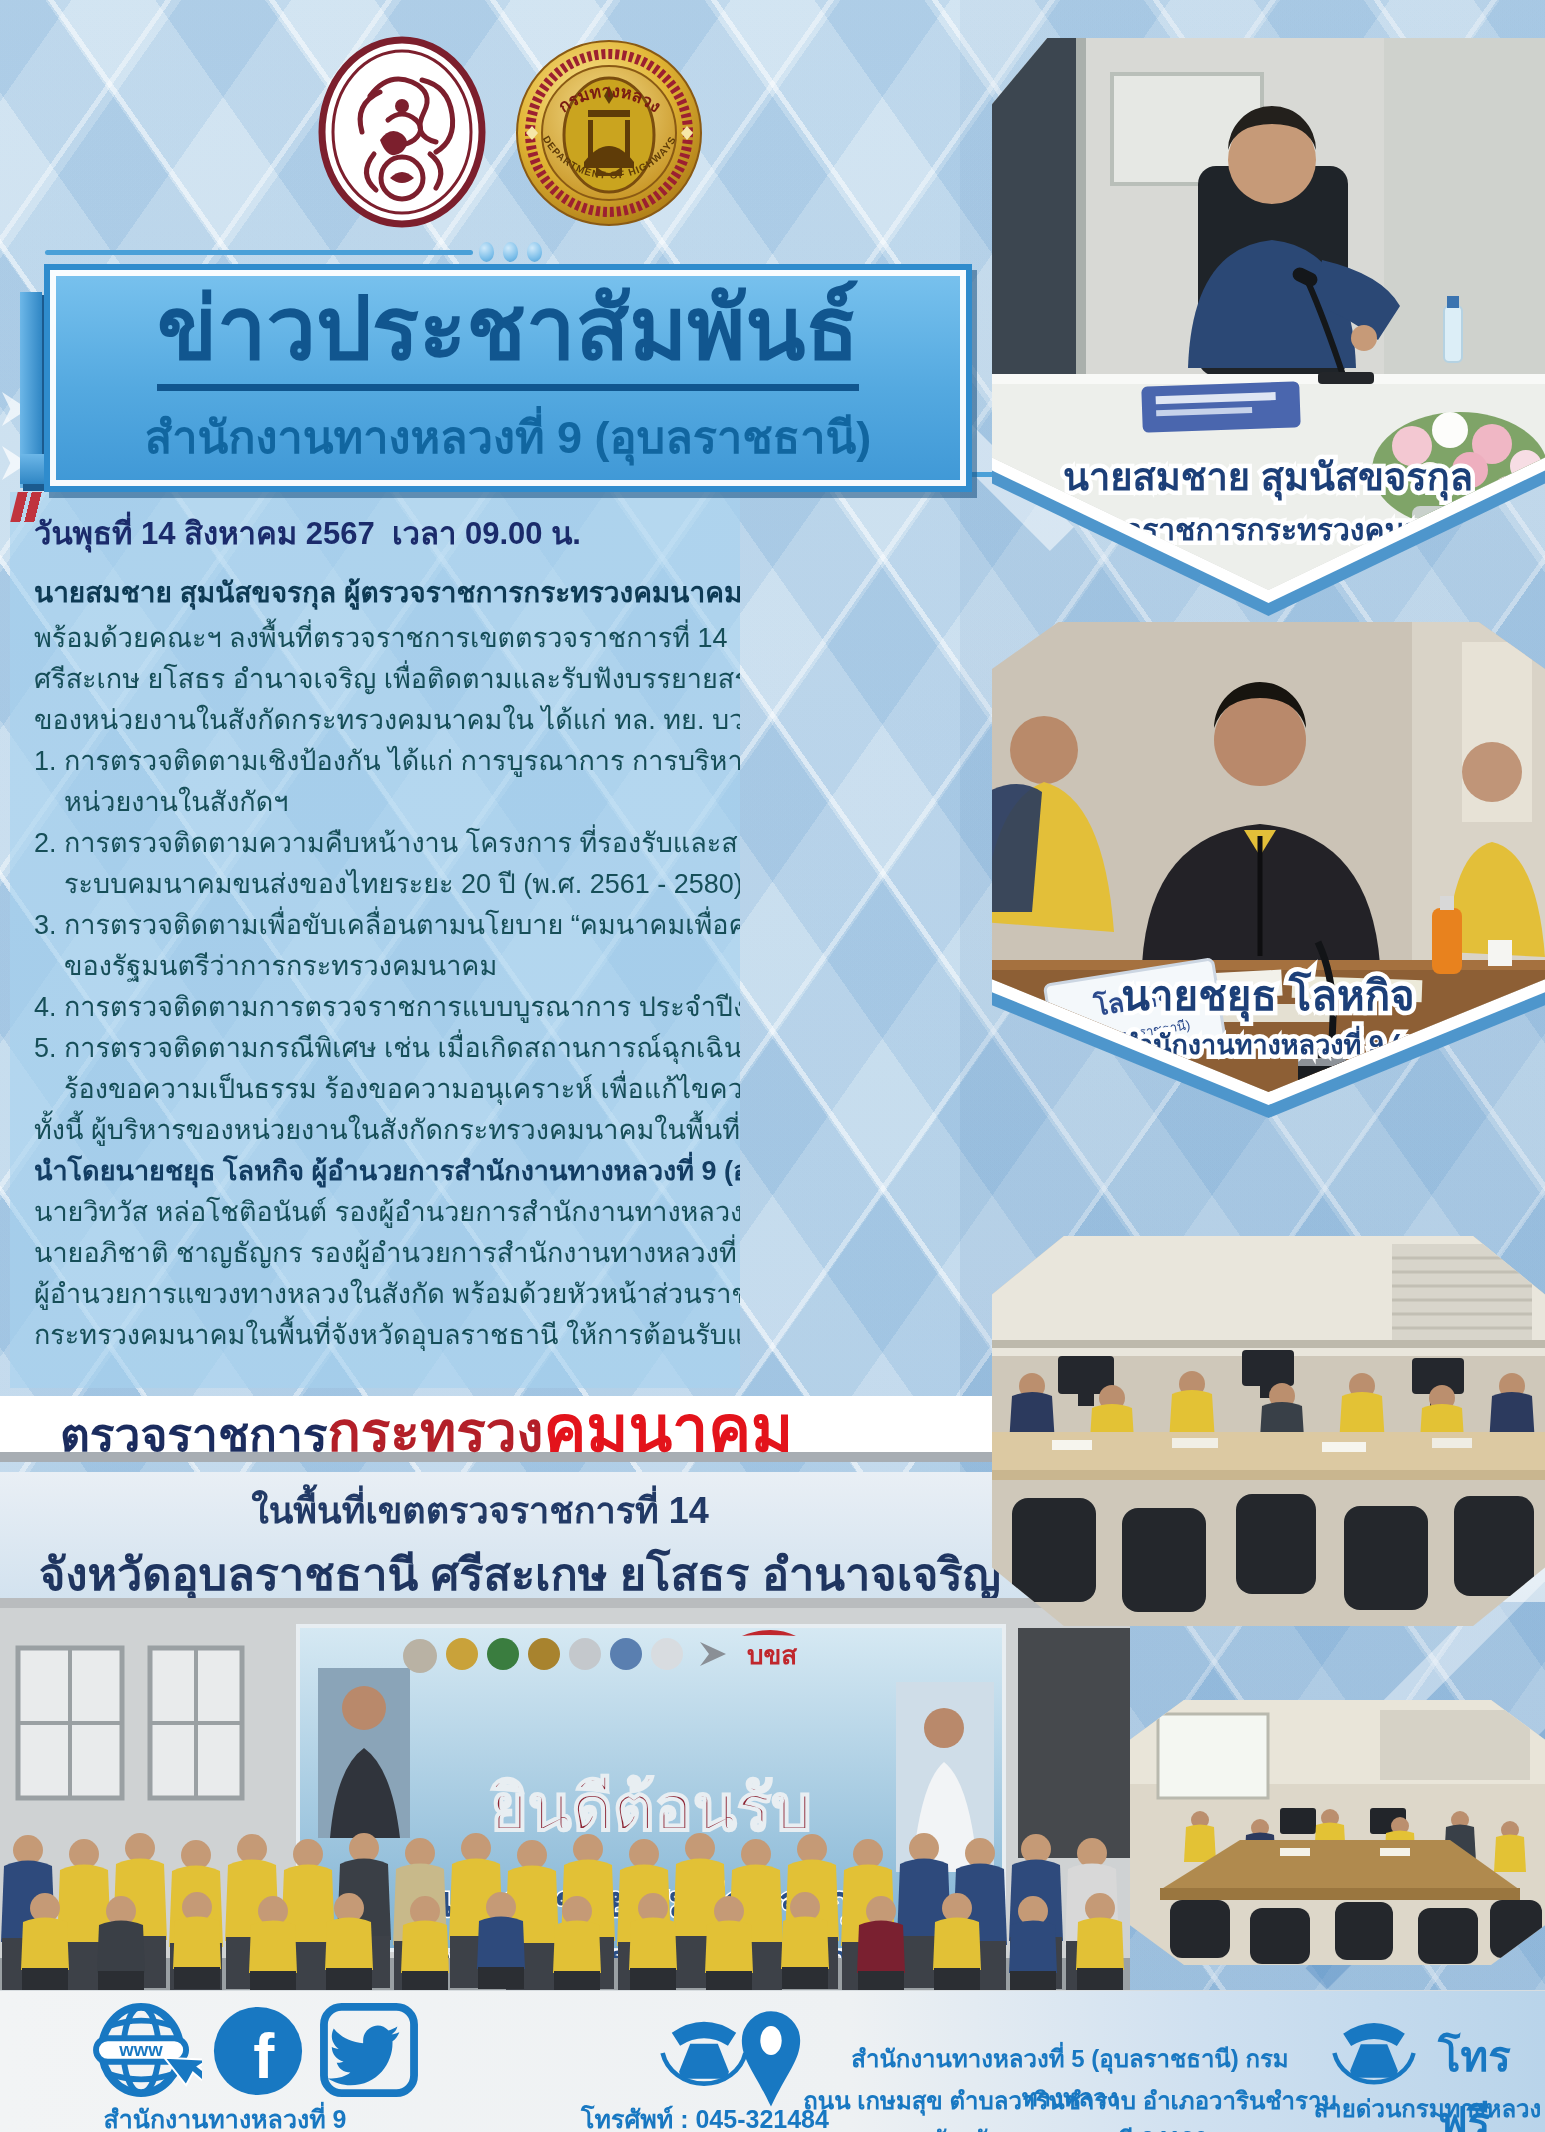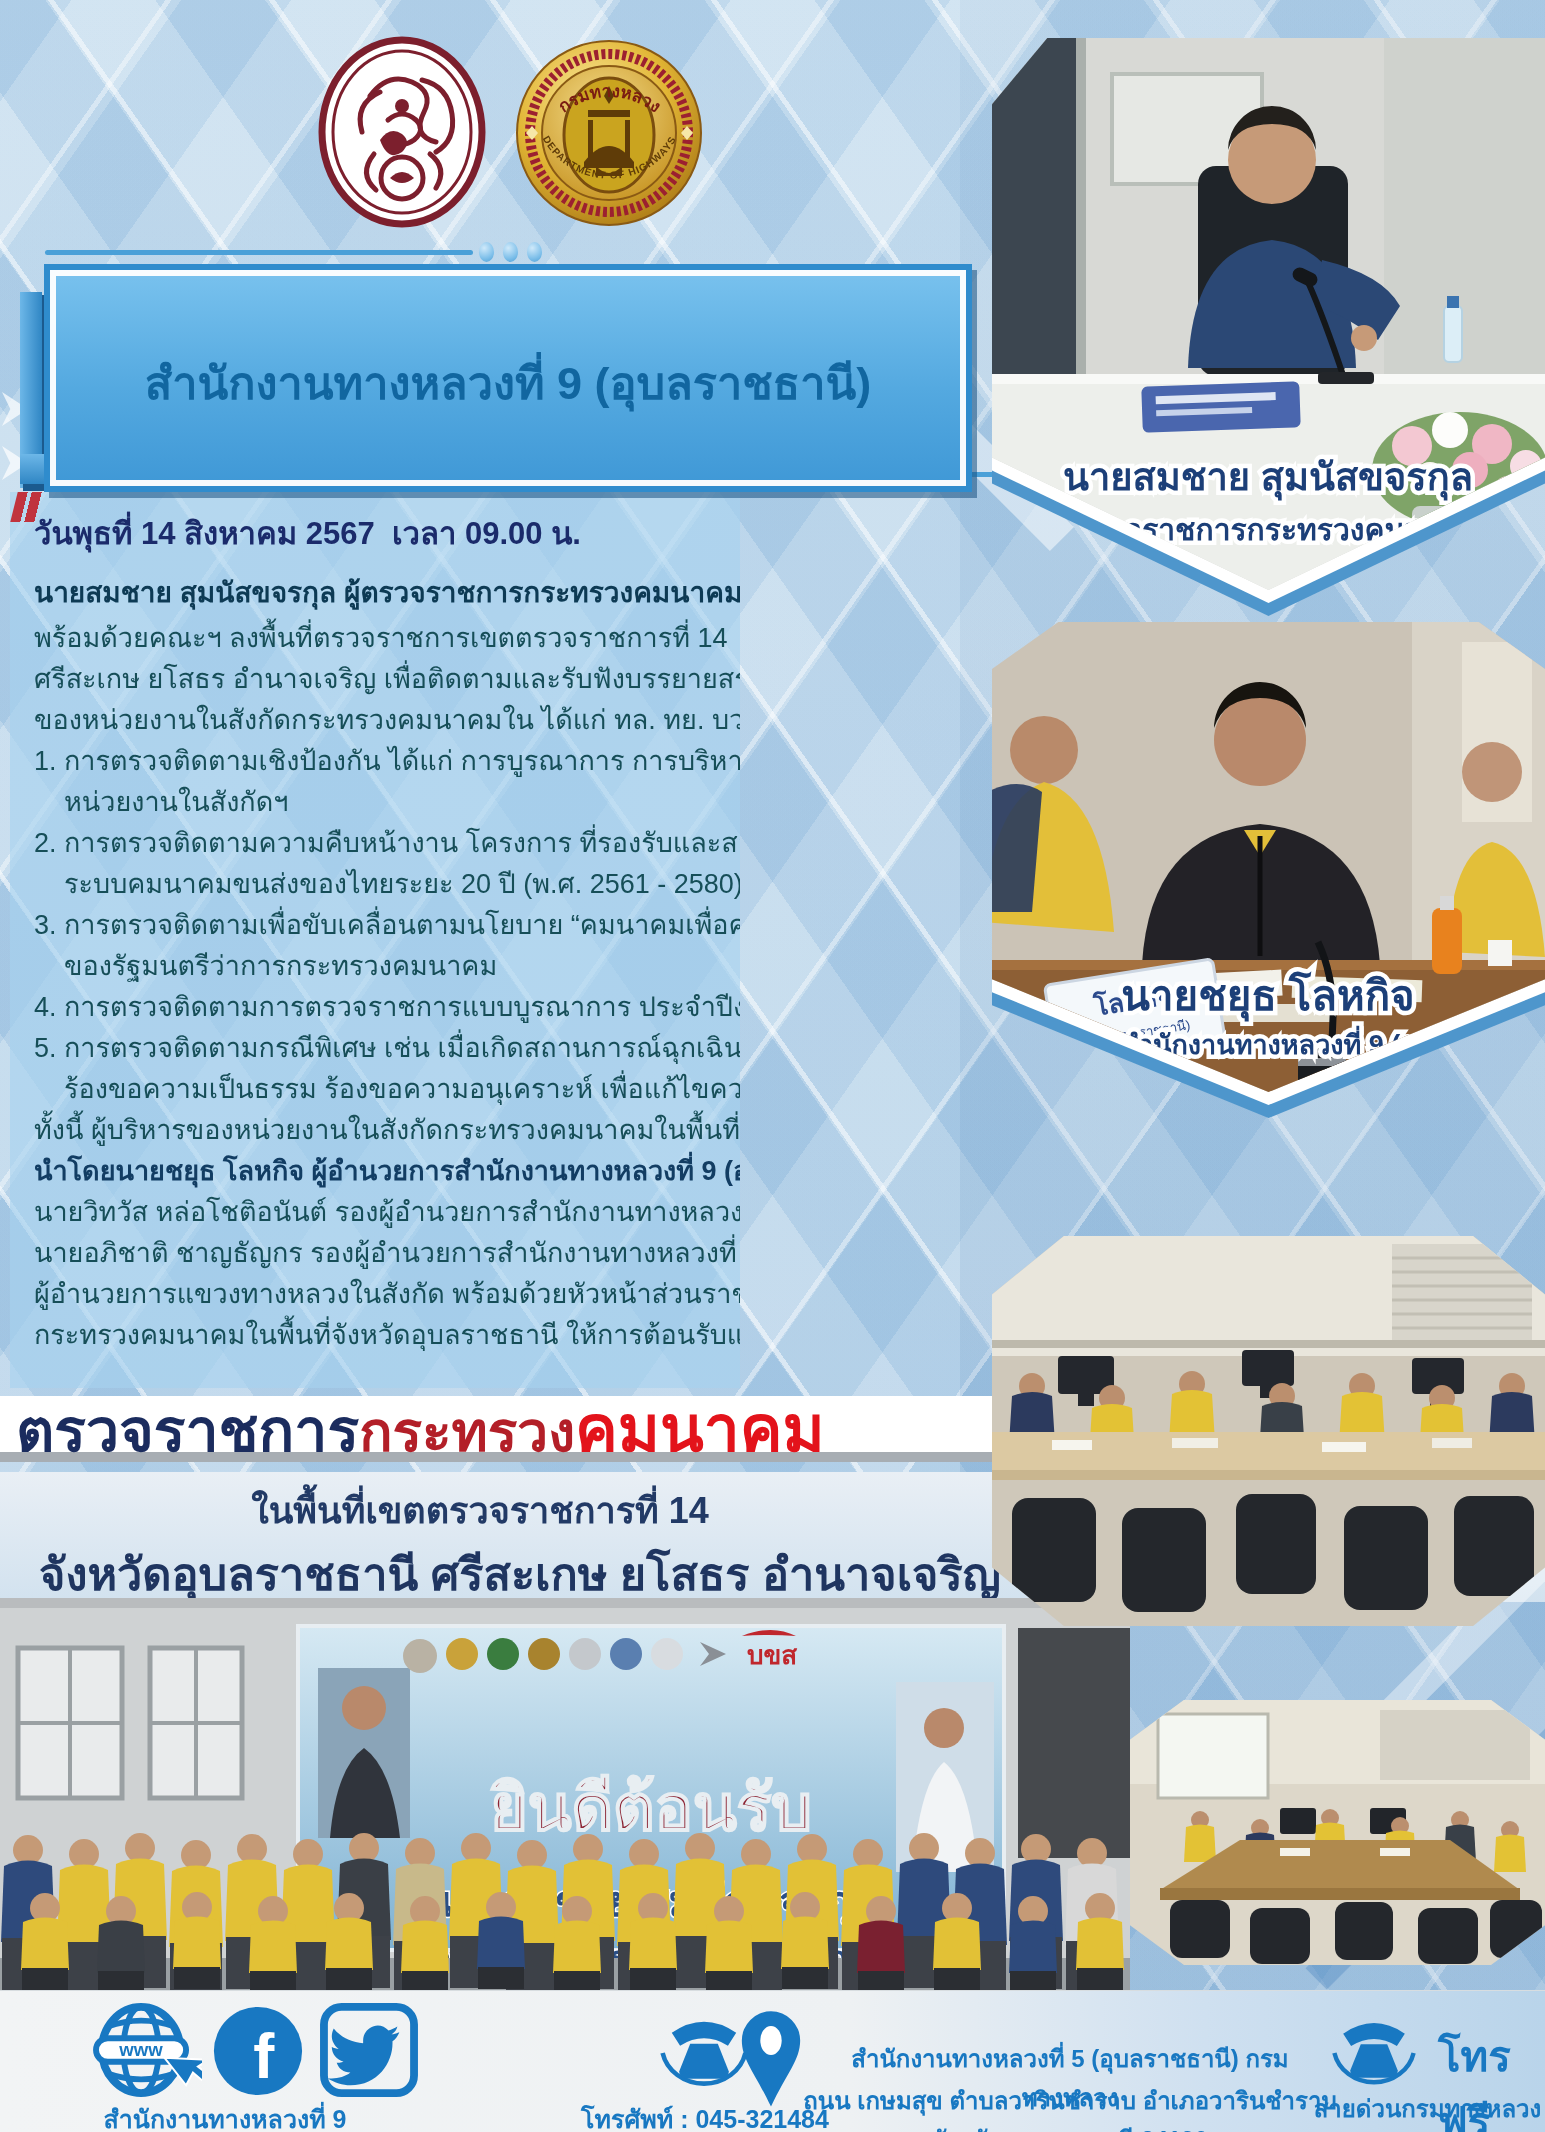--- a/index.html
+++ b/index.html
@@ -68,21 +68,21 @@
   .ph2{left:992px;top:622px;width:553px;height:470px;}
   .ph3{left:992px;top:1236px;width:553px;height:390px;}
   .ph4{left:1130px;top:1700px;width:415px;height:265px;}
   text.pcap{font-weight:bold;fill:#1c3f78;stroke:#ffffff;stroke-width:9px;paint-order:stroke;text-anchor:middle;
     font-family:"Liberation Sans","DejaVu Sans",sans-serif;}
   .fs38{font-size:38px;} .fs31{font-size:30px;} .fs42{font-size:42px;} .fs28{font-size:27px;}
 
   
   .band{left:0;top:1396px;width:1545px;height:66px;background:#ffffff;border-bottom:10px solid #a7adb3;z-index:3;
     line-height:66px;padding-left:16px;box-sizing:border-box;white-space:nowrap;}
-  .band .p1{font-size:59px;font-weight:800;color:#1b2c5e;}
+  .band .p1{font-size:46px;font-weight:800;color:#1b2c5e;margin-left:44px;}
   .band .p2{font-size:55px;font-weight:800;color:#b31f28;}
   .band .p3{font-size:64px;font-weight:900;color:#e3131b;}
   .subarea{left:0;top:1472px;width:1545px;height:130px;background:linear-gradient(180deg,#e9eff5,#d2e2ef);z-index:1;}
   .sub1{left:0;top:1482px;width:960px;text-align:center;font-size:36px;font-weight:bold;color:#223a66;z-index:2;}
   .sub2{left:0;top:1538px;width:1040px;text-align:center;font-size:45px;font-weight:bold;color:#1f3560;z-index:2;}
 
   .groupph{left:0;top:1598px;width:1130px;height:392px;z-index:2;}
   .rib1{left:1150px;top:1680px;width:520px;height:30px;background:rgba(255,255,255,.4);transform:rotate(-45deg);z-index:1;}
   .rib2{left:1240px;top:1780px;width:520px;height:30px;background:rgba(70,130,190,.35);transform:rotate(-45deg);z-index:1;}
   text.gban-title{font-size:64px;font-weight:bold;fill:#8c2433;stroke:#e8eef2;stroke-width:2px;text-anchor:middle;font-family:"Liberation Sans","DejaVu Sans",sans-serif;}
@@ -174,20 +174,21 @@
   <div class="abs lframe-v"></div>
   <div class="abs lframe-h"></div>
   <div class="abs vbar1"></div>
   <div class="abs vbar2"></div>
   <div class="abs vbar3"></div>
   <div class="abs diag1"></div>
   <div class="abs chevl c1"></div>
   <div class="abs chevl c2"></div>
 
   <div class="abs titlebox">
+    <div class="title"><span>ข่าวประชาสัมพันธ์</span></div>
     <div class="subtitle">สำนักงานทางหลวงที่ 9 (อุบลราชธานี)</div>
   </div>
   <div class="abs dots dots-mid">
       <i></i>
       <i></i>
       <i></i>
     </div>
   <div class="abs midline"></div>
   <div class="abs redmark"></div>
 

